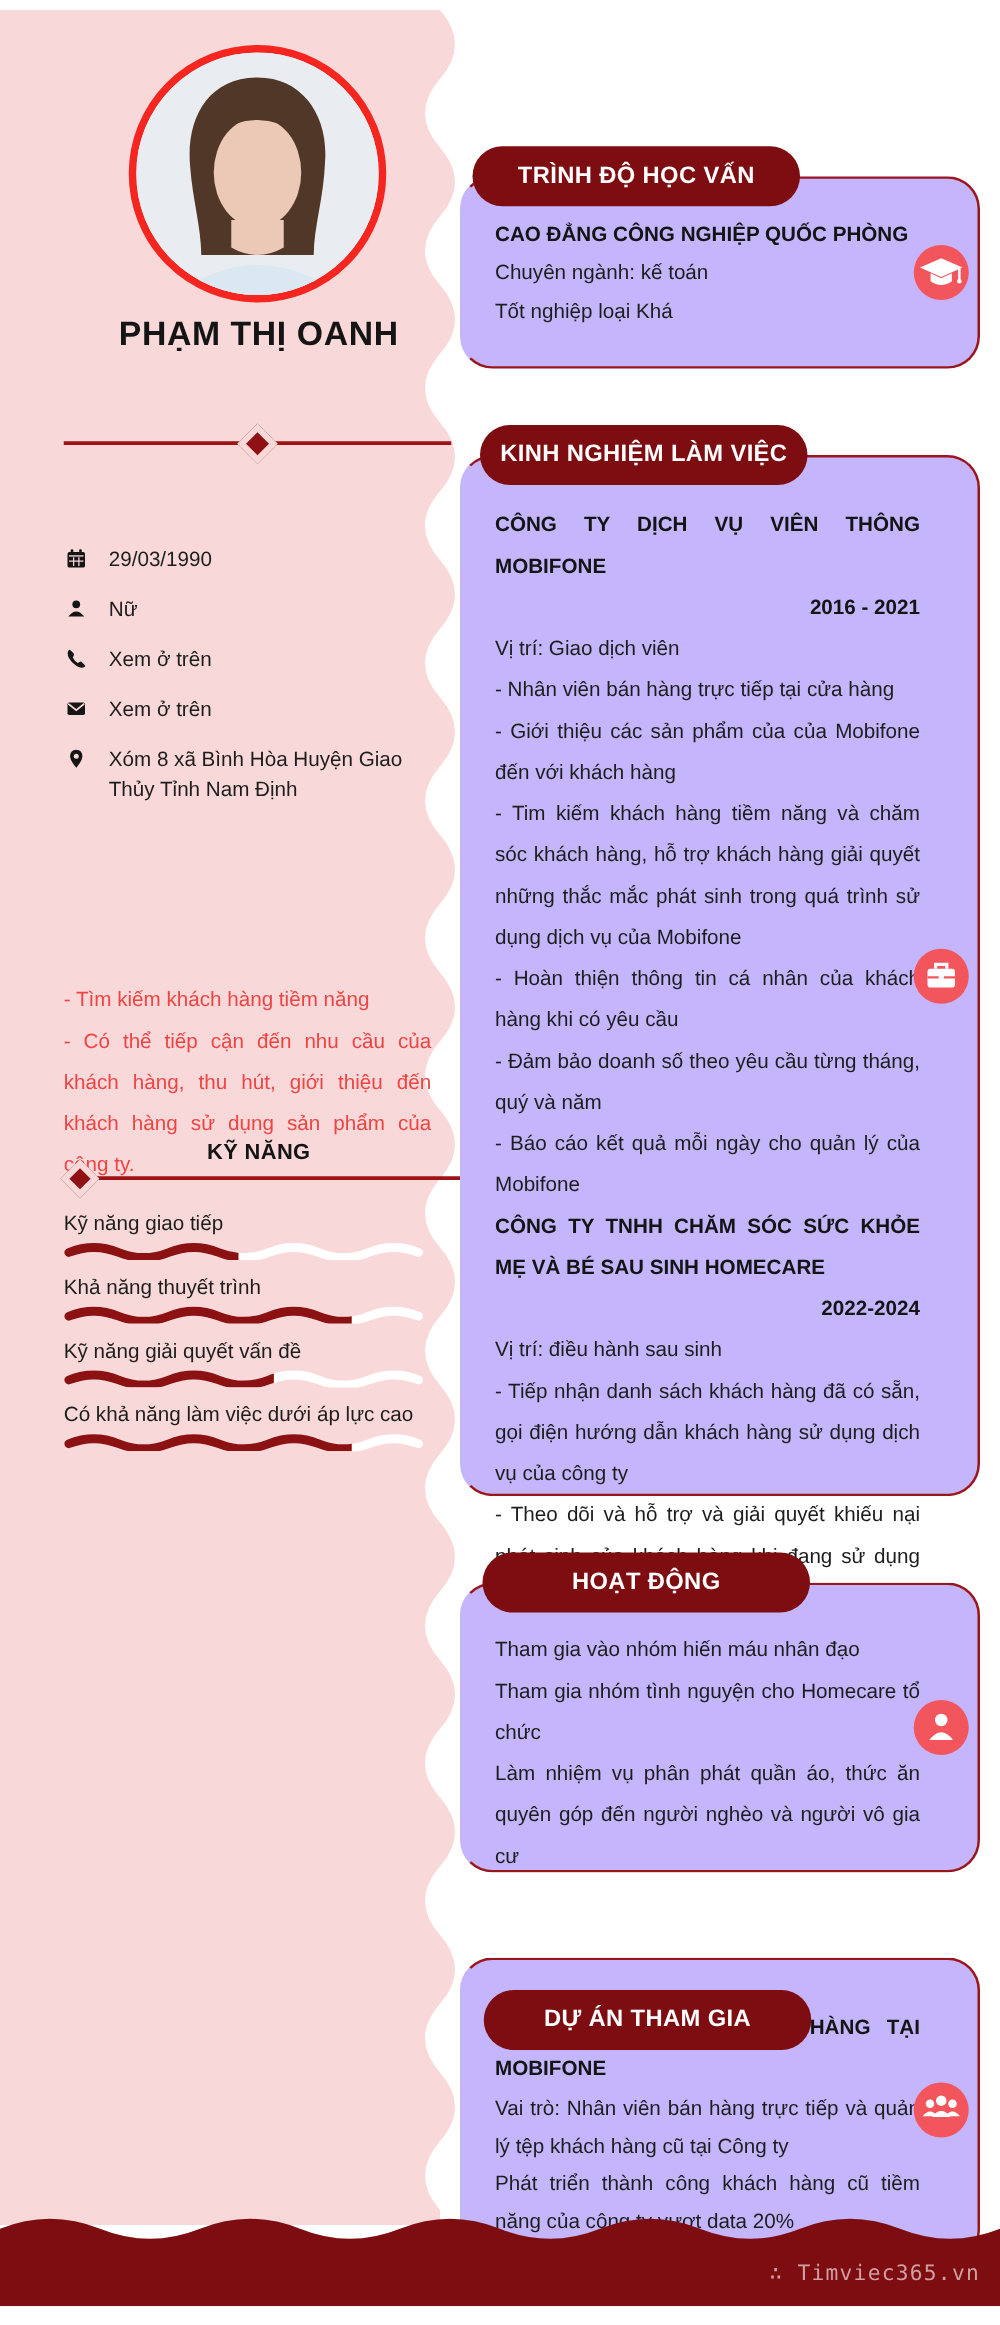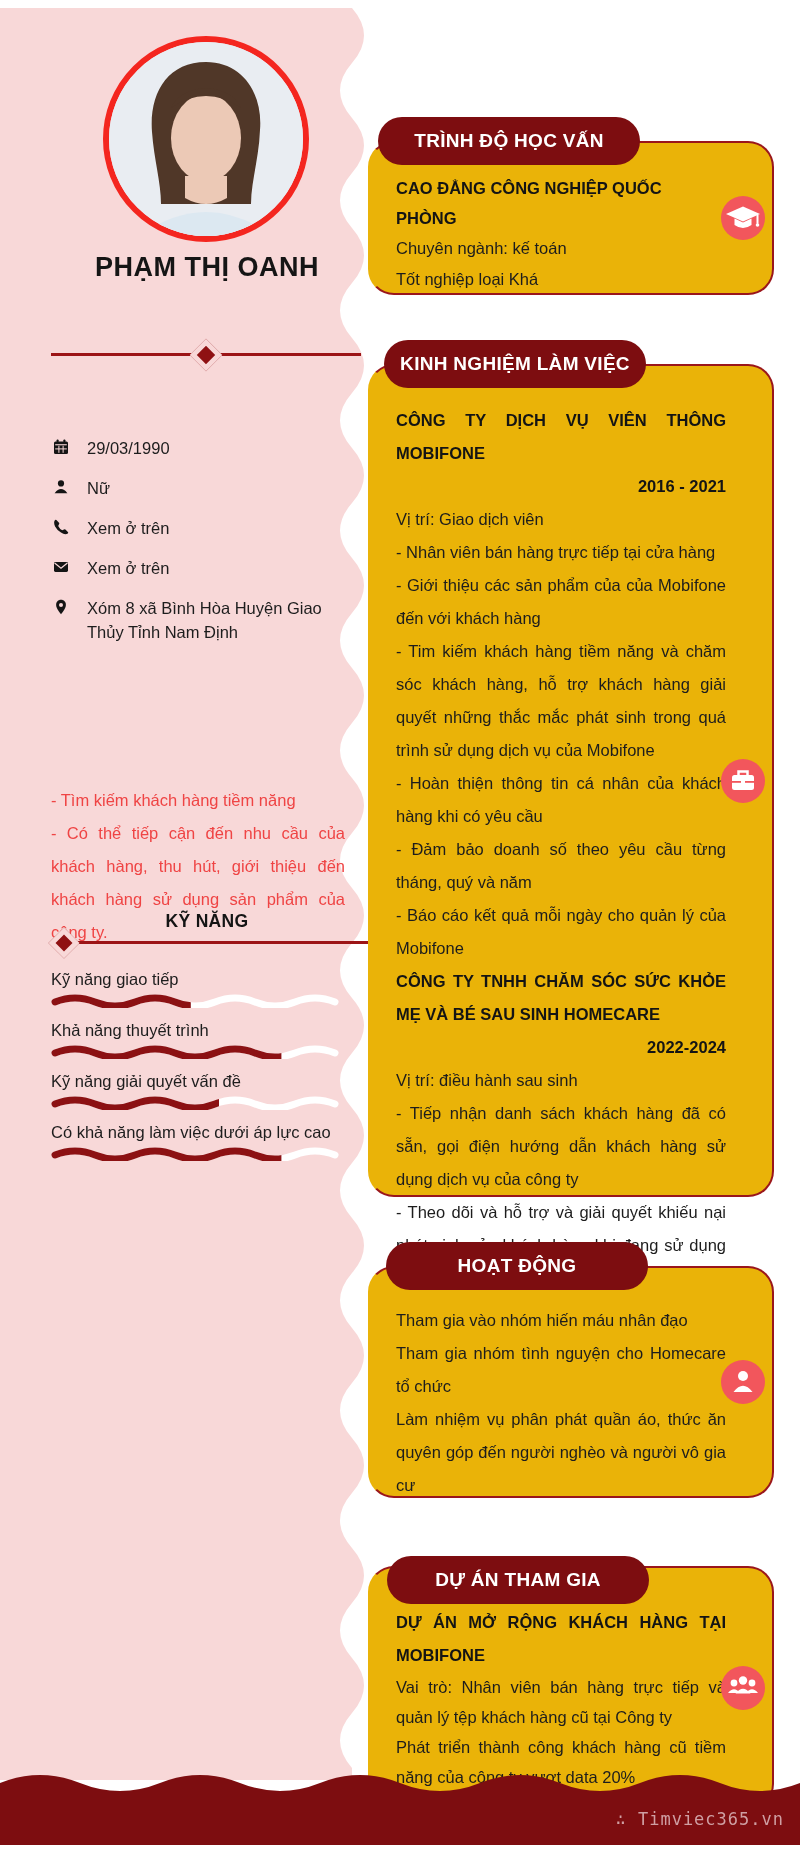--- a/index.html
+++ b/index.html
@@ -27,22 +27,22 @@
         border:5px solid #f8d8d8;transform:translate(0,-50%) rotate(45deg);}
   .sec1{top:694px;}
   .sec2{top:903px;}
   .objective{position:absolute;left:20px;right:38px;top:776px;font-size:16.5px;line-height:33px;color:#ef4444;}
   .objective p{margin:0;}
   .just{text-align:justify;}
   .skills{position:absolute;left:20px;right:34px;top:960px;}
   .sk-label{font-size:16.5px;color:#1d1d1d;line-height:22px;margin-bottom:3px;}
   .skillbar{margin-bottom:11px;}
   
-  .card{position:absolute;left:368px;right:26px;border:2px solid #9a161b;border-left-color:transparent;
-        border-radius:26px;background:#eab308;z-index:2;box-sizing:border-box;}
+  .card{position:absolute;left:368px;right:16px;border:2px solid #9a161b;border-left-color:transparent;
+        border-radius:26px;background:#c4b5fd;z-index:2;box-sizing:border-box;}
   .card-edu{top:141px;height:154px;}
   .card-exp{top:364px;height:833px;}
   .card-act{top:1266px;height:232px;}
   .card-proj{top:1566px;height:244px;}
   .card-inner{padding:30px 46px 0 26px;font-size:16.5px;line-height:33px;color:#1d1d1d;}
   .card-exp .card-inner{padding-top:38px;}
   .card-act .card-inner{padding-top:36px;}
   .card-proj .card-inner{padding-top:38px;}
   .card-inner p{margin:0;}
   .bold{font-weight:bold;color:#141414;}
@@ -53,21 +53,21 @@
   .edu-line{line-height:31px;}
   .act-item{text-align:justify;margin-bottom:7px;}
   .proj-line{text-align:justify;line-height:30px;margin-bottom:9px;}
   .proj-title{line-height:33px;margin-bottom:4px;}
   .pill{position:absolute;width:262px;height:48px;background:#7d0d10;border-radius:24px;color:#fff;
         display:flex;align-items:center;justify-content:center;font-weight:bold;font-size:19px;
         letter-spacing:.3px;z-index:3;white-space:nowrap;}
   .pill-edu{left:378px;top:117px;}
   .pill-exp{left:384px;top:340px;}
   .pill-act{left:386px;top:1242px;}
-  .pill-proj{left:387px;top:1556px;}
+  .pill-proj{left:387px;top:1592px;}
   .icircle{position:absolute;right:7px;top:50%;transform:translateY(-50%);width:44px;height:44px;
            border-radius:50%;background:#f2565c;display:flex;align-items:center;justify-content:center;z-index:4;}
   
   .footer-wave{position:absolute;left:0;top:1763px;z-index:5;}
   .footer-brand{position:absolute;right:16px;top:1809px;z-index:6;
                 font-family:"DejaVu Sans Mono",monospace;font-size:17px;color:#cf9fa3;letter-spacing:1px;}
 </style>
 </head>
 <body>
 

